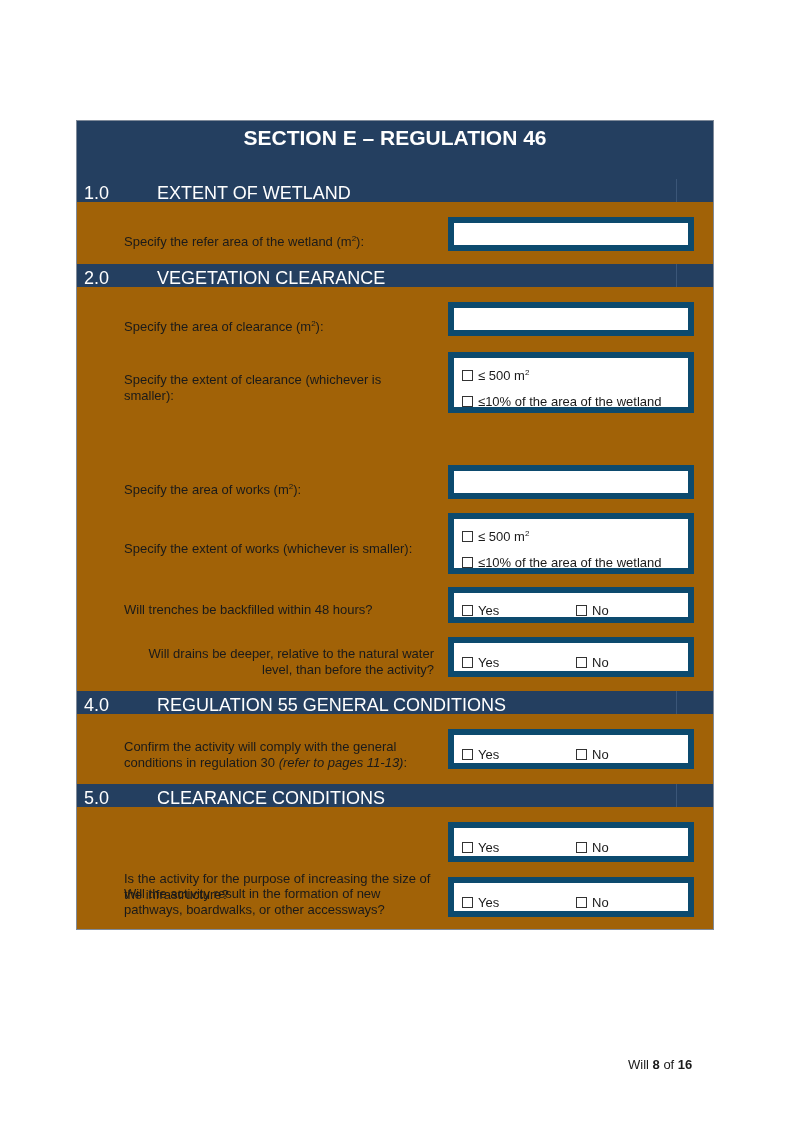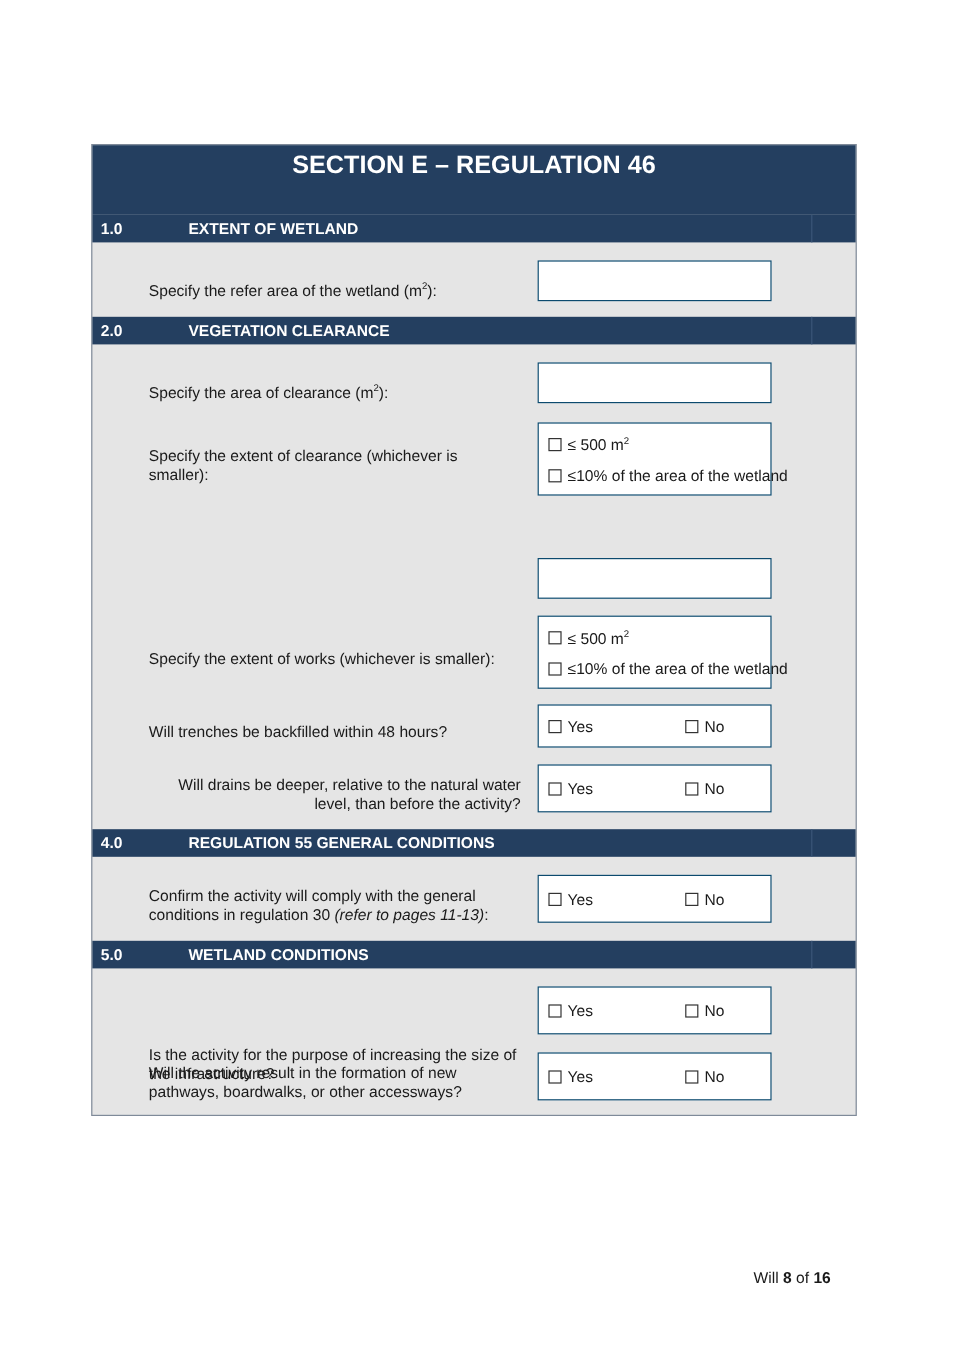--- a/index.html
+++ b/index.html
@@ -1,26 +1,26 @@
 <!DOCTYPE html>
 <html><head>
 <meta charset="utf-8">
 <style>
   html, body { margin:0; padding:0; background:#ffffff; }
   body { width:800px; height:1131px; position:relative; font-family:"Liberation Sans", sans-serif; color:#1a1a1a; }
-  .form { position:absolute; left:76px; top:120px; width:638px; height:810px; background:#e5e5e5; border:1px solid #7f8a99; box-sizing:border-box; }
+  .form { position:absolute; left:76px; top:120px; width:638px; height:810px; background:#a16207; border:1px solid #7f8a99; box-sizing:border-box; }
   .title-block { position:absolute; left:0; top:0; width:100%; height:58px; background:#243f60; color:#fff; text-align:center; }
   .title-main { position:absolute; left:0; right:0; top:5px; font-size:21px; font-weight:bold; }
   .title-sub { position:absolute; left:0; right:0; top:34px; font-size:17.5px; font-weight:bold; }
-  .sec { position:absolute; left:0; width:100%; height:23px; background:#243f60; color:#fff; font-size:13px; font-weight:bold; }
+  .sec { position:absolute; left:0; width:100%; height:23px; background:#243f60; color:#fff; font-size:18px; font-weight:normal; }
   .sec .num { position:absolute; left:7px; top:4px; }
   .sec .lbl { position:absolute; left:38px; top:4px;margin-left:42px; }
   .sec .rline { position:absolute; left:599px; top:0; width:1px; height:23px; background:#3b5678; }
   .q { position:absolute; left:47px; width:322px; font-size:13px; line-height:16px; }
-  .box { position:absolute; left:371px; width:195px; background:#fff; border:1px solid #0c4a6e; box-sizing:border-box; }
+  .box { position:absolute; left:371px; width:246px; background:#fff; border:6px solid #0c4a6e; box-sizing:border-box; }
   .opt { position:absolute; font-size:13px; white-space:nowrap; }
   .cb { display:inline-block; width:9px; height:9px; border:1px solid #333; margin-right:5px; vertical-align:-1px; }
   sup { font-size:8px; }
   .footer { position:absolute; left:628px; top:1057px; font-size:13px; }
   .footer b { font-weight:bold; }
 </style>
 </head>
 <body>
 
 <div class="form">
@@ -43,20 +43,21 @@
   </div>
   <div class="q" style="top:195px;"><span>Specify the area of clearance (m</span><sup>2</sup><span>):</span></div>
   <div class="box" style="top:181px; height:34px;"></div>
 
   <div class="q" style="top:251px; width:290px;">Specify the extent of clearance (whichever is smaller):</div>
   <div class="box" style="top:231px; height:61px;">
     <div class="opt" style="left:8px; top:10px;"><span class="cb"></span><span>≤ 500 m</span><sup>2</sup></div>
     <div class="opt" style="left:8px; top:36px;"><span class="cb"></span><span>≤10% of the area of the wetland</span></div>
   </div>
 
+  <div class="q" style="top:358px;"><span>Specify the area of works (m</span><sup>2</sup><span>):</span></div>
   <div class="box" style="top:344px; height:34px;"></div>
 
   <div class="q" style="top:420px;">Specify the extent of works (whichever is smaller):</div>
   <div class="box" style="top:392px; height:61px;">
     <div class="opt" style="left:8px; top:10px;"><span class="cb"></span><span>≤ 500 m</span><sup>2</sup></div>
     <div class="opt" style="left:8px; top:36px;"><span class="cb"></span><span>≤10% of the area of the wetland</span></div>
   </div>
 
   <div class="q" style="top:481px;">Will trenches be backfilled within 48 hours?</div>
   <div class="box" style="top:466px; height:36px;">
@@ -76,21 +77,21 @@
     <span class="rline"></span>
   </div>
   <div class="q" style="top:618px; width:310px;"><span>Confirm the activity will comply with the general conditions in regulation 30 </span><i>(refer to pages 11-13)</i><span>:</span></div>
   <div class="box" style="top:608px; height:40px;">
     <div class="opt" style="left:8px; top:12px;"><span class="cb"></span><span>Yes</span></div>
     <div class="opt" style="left:122px; top:12px;"><span class="cb"></span><span>No</span></div>
   </div>
 
   <div class="sec" style="top:663px;">
     <span class="num">5.0</span>
-    <span class="lbl">WETLAND CONDITIONS</span>
+    <span class="lbl">CLEARANCE CONDITIONS</span>
     <span class="rline"></span>
   </div>
   <div class="q" style="top:710px;margin-top:40px;">Is the activity for the purpose of increasing the size of the infrastructure?</div>
   <div class="box" style="top:701px; height:40px;">
     <div class="opt" style="left:8px; top:12px;"><span class="cb"></span><span>Yes</span></div>
     <div class="opt" style="left:122px; top:12px;"><span class="cb"></span><span>No</span></div>
   </div>
 
   <div class="q" style="top:765px; width:290px;">Will the activity result in the formation of new pathways, boardwalks, or other accessways?</div>
   <div class="box" style="top:756px; height:40px;">

